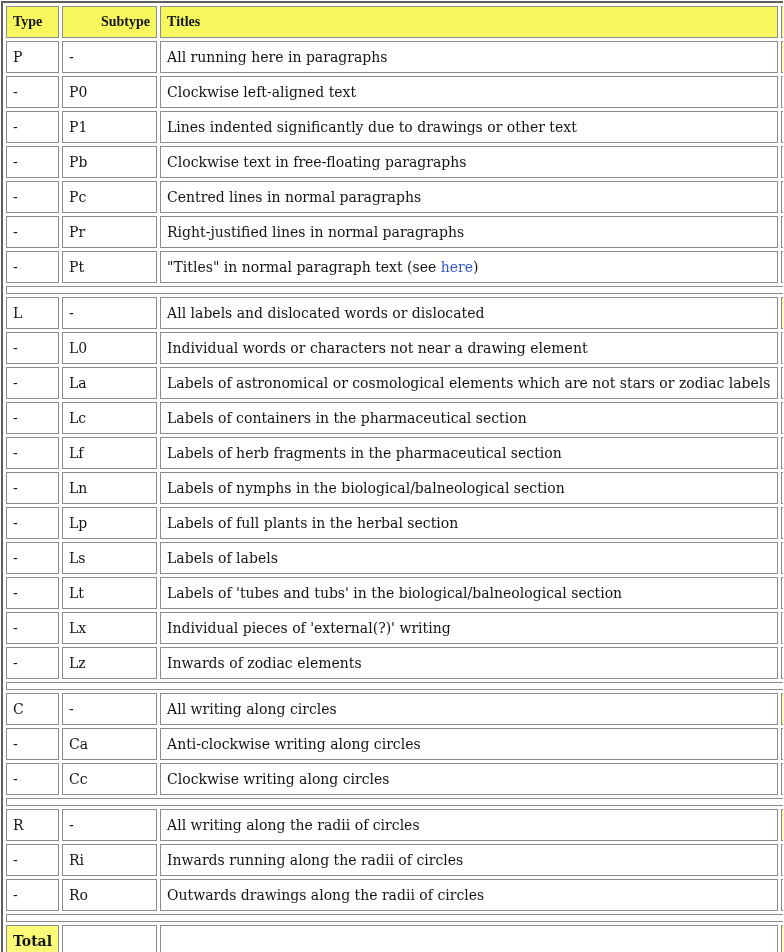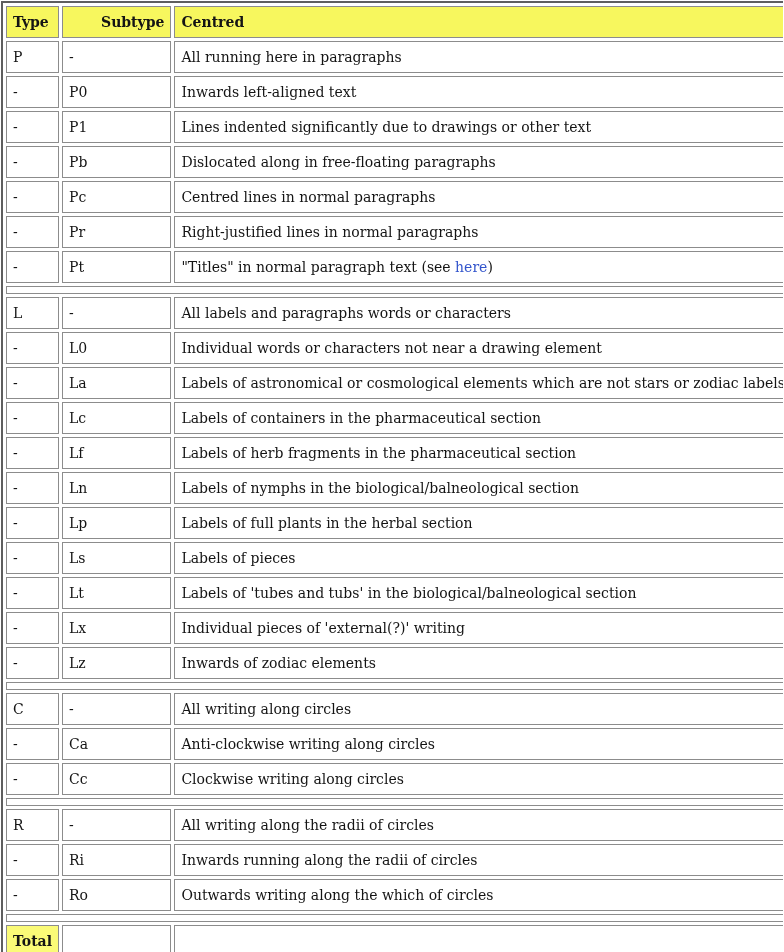--- a/index.html
+++ b/index.html
@@ -26,20 +26,21 @@
     line-height: 18px;
     text-align: left;
     vertical-align: middle;
     white-space: nowrap;
     overflow: hidden;
     background: #ffffff;
   }
   th {
     font-weight: bold;
     background: var(--header-bg, #f7f75e);
+    font-family: Liberation Serif, serif;
   }
   th.col-type   { width: 40px; }
   th.col-subtype{ width: 60px; padding-left: 38px; }
   th.col-count  { width: 44px; }
   td.hl {
     background: var(--hl-bg, #fbfb77);
     font-weight: bold;
   }
   tr.spacer-row td {
     height: 6px;
@@ -54,47 +55,47 @@
   }
 </style>
 </head>
 <body>
 
 <table class="stats">
   <thead>
     <tr>
       <th class="col-type">Type</th>
       <th class="col-subtype">Subtype</th>
-      <th class="col-meaning">Centred</th>
+      <th class="col-meaning">Titles</th>
       <th class="col-count">Count</th>
     </tr>
   </thead>
   <tbody id="tbody">
       <tr>
         <td>P</td>
         <td>-</td>
         <td>All running here in paragraphs</td>
         <td class="hl">4130</td>
       </tr>
       <tr>
         <td>-</td>
         <td>P0</td>
-        <td>Inwards left-aligned text</td>
+        <td>Clockwise left-aligned text</td>
         <td>3885</td>
       </tr>
       <tr>
         <td>-</td>
         <td>P1</td>
         <td>Lines indented significantly due to drawings or other text</td>
         <td>72</td>
       </tr>
       <tr>
         <td>-</td>
         <td>Pb</td>
-        <td>Dislocated along in free-floating paragraphs</td>
+        <td>Clockwise text in free-floating paragraphs</td>
         <td>134</td>
       </tr>
       <tr>
         <td>-</td>
         <td>Pc</td>
         <td>Centred lines in normal paragraphs</td>
         <td>17</td>
       </tr>
       <tr>
         <td>-</td>
@@ -107,21 +108,21 @@
         <td>Pt</td>
         <td><span>"Titles" in normal paragraph text (see </span><a class="inline-link" href="#">here</a><span>)</span></td>
         <td>10</td>
       </tr>
       <tr class="spacer-row">
         <td class="spacer" colspan="4"></td>
       </tr>
       <tr>
         <td>L</td>
         <td>-</td>
-        <td>All labels and paragraphs words or characters</td>
+        <td>All labels and dislocated words or dislocated</td>
         <td class="hl">1033</td>
       </tr>
       <tr>
         <td>-</td>
         <td>L0</td>
         <td>Individual words or characters not near a drawing element</td>
         <td>297</td>
       </tr>
       <tr>
         <td>-</td>
@@ -149,21 +150,21 @@
       </tr>
       <tr>
         <td>-</td>
         <td>Lp</td>
         <td>Labels of full plants in the herbal section</td>
         <td>3</td>
       </tr>
       <tr>
         <td>-</td>
         <td>Ls</td>
-        <td>Labels of pieces</td>
+        <td>Labels of labels</td>
         <td>76</td>
       </tr>
       <tr>
         <td>-</td>
         <td>Lt</td>
         <td>Labels of 'tubes and tubs' in the biological/balneological section</td>
         <td>47</td>
       </tr>
       <tr>
         <td>-</td>
@@ -209,21 +210,21 @@
       </tr>
       <tr>
         <td>-</td>
         <td>Ri</td>
         <td>Inwards running along the radii of circles</td>
         <td>75</td>
       </tr>
       <tr>
         <td>-</td>
         <td>Ro</td>
-        <td>Outwards writing along the which of circles</td>
+        <td>Outwards drawings along the radii of circles</td>
         <td>67</td>
       </tr>
       <tr class="spacer-row">
         <td class="spacer" colspan="4"></td>
       </tr>
       <tr>
         <td class="hl">Total</td>
         <td></td>
         <td></td>
         <td class="hl">5389</td>

